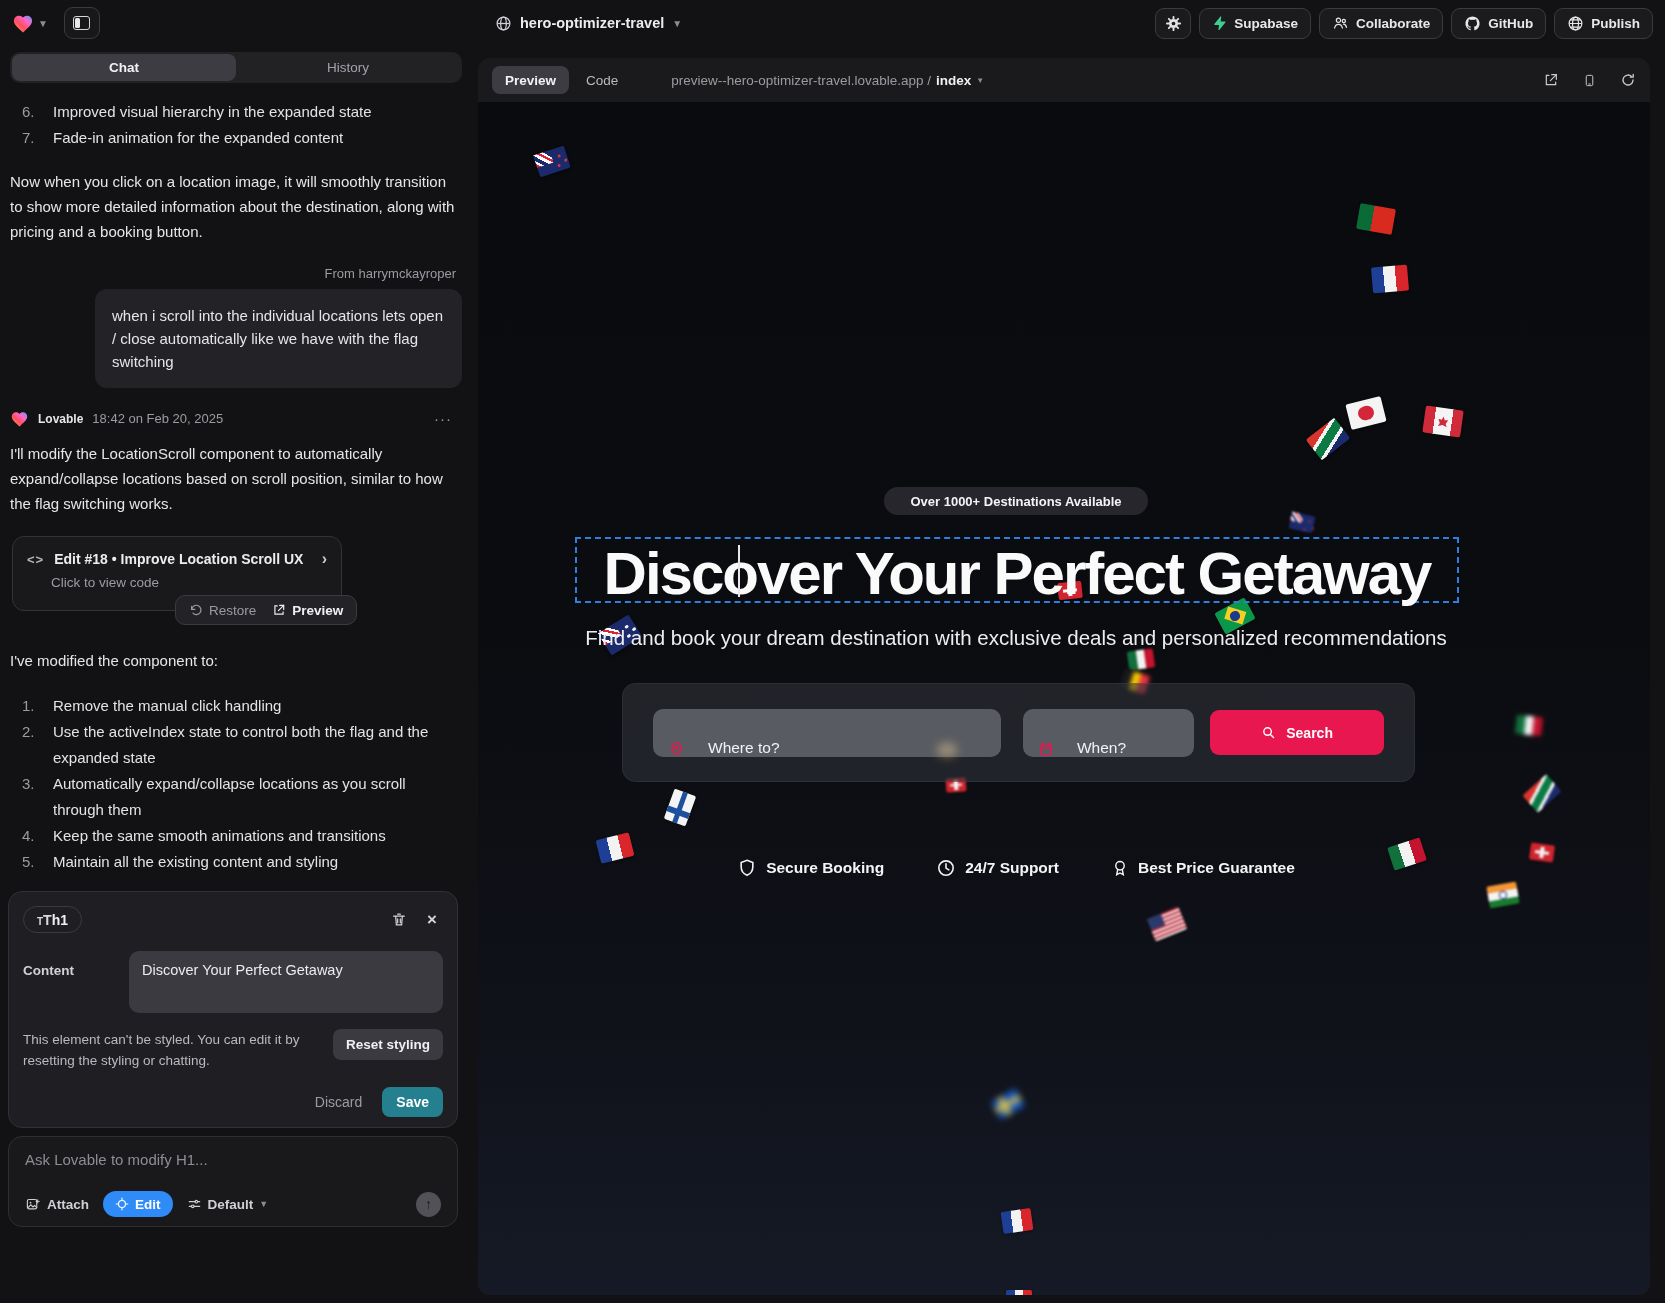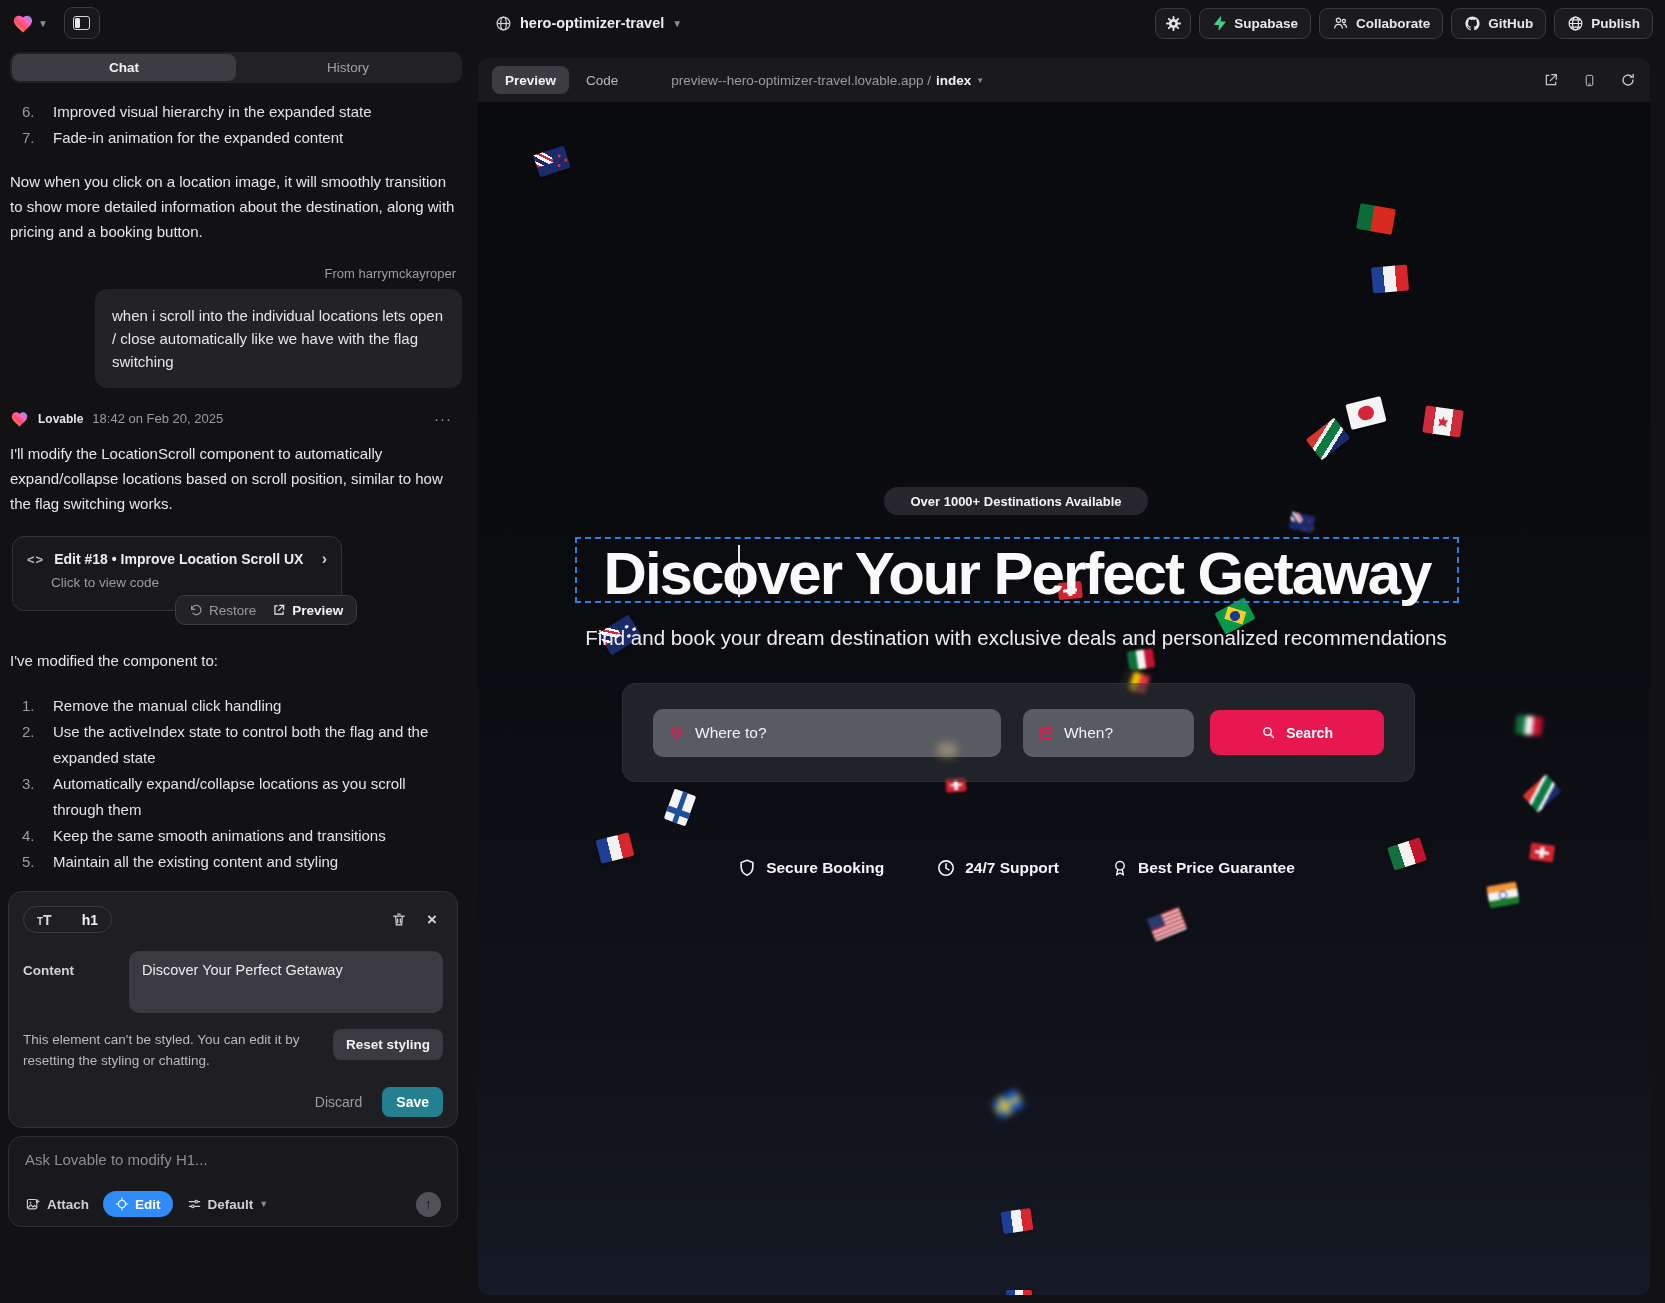--- a/index.html
+++ b/index.html
@@ -56,24 +56,24 @@
   .modintro { font-size:15px; margin-top:26px; }
   .steps { margin-top:24px; display:flex; flex-direction:column; }
   .steps .numrow { padding-left:12px; }
   .steps .numrow .t { max-width:395px; }
 
   
   .edpanel { position:absolute; left:8px; top:845px; width:450px; height:237px; background:#1f1f23;
     border:1px solid #303036; border-radius:14px; padding:14px 14px; z-index:5; }
   .ed-top { display:flex; align-items:center; }
   .tagpill { height:27px; border:1px solid #3a3a40; border-radius:16px; display:flex;
-    align-items:center; gap:6px; padding:0 13px; color:#f0f0f2; }
+    align-items:center; gap:0; padding:0 13px; color:#f0f0f2; }
   .tT { font-weight:700; color:#dadade; }
   .tT .s { font-size:10px; } .tT .b { font-size:14px; }
-  .tagname { font-size:14px; font-weight:600;margin-left:24px; }
+  .tagname { font-size:14px; font-weight:600; }
   .ed-actions { margin-left:auto; display:flex; align-items:center; gap:20px; padding-right:6px; }
   .ed-mid { display:flex; margin-top:18px; gap:14px; }
   .ed-label { font-size:13.5px; font-weight:600; color:#d2d2d6; width:92px; padding-top:12px; }
   .ed-textarea { flex:1; height:62px; background:#3a3a40; border:none; border-radius:10px;
     color:#ececef; font-size:14.5px; font-family:"Liberation Sans",sans-serif; padding:11px 13px; resize:none; outline:none; }
   .ed-note-row { display:flex; margin-top:16px; align-items:flex-start; }
   .ed-note { font-size:13.5px; line-height:21px; color:#b9b9c0; width:300px; }
   .reset-btn { margin-left:auto; height:31px; background:#3a3a40; border:none; border-radius:8px;
     color:#f0f0f2; font-size:13.5px; font-weight:600; padding:0 13px; font-family:inherit; }
   .ed-foot { display:flex; justify-content:flex-end; align-items:center; gap:20px; margin-top:16px; }
@@ -116,21 +116,21 @@
     border:2px dashed #2e7fe0; }
   .hero-title { position:absolute; left:575px; top:539px; width:884px; text-align:center;
     font-size:60px; font-weight:800; letter-spacing:-2px; color:#fafafa; white-space:nowrap; }
   .caret { position:absolute; left:738px; top:545px; width:2px; height:52px; background:#e8e8ea; }
   .hero-sub { position:absolute; left:516px; top:626px; width:1000px; text-align:center;
     font-size:20.5px; color:#ededf0; }
   .searchpanel { position:absolute; left:622px; top:683px; width:793px; height:99px;
     background:rgba(48,51,58,0.58); border:1px solid rgba(255,255,255,0.05); border-radius:14px;
     display:flex; align-items:center; padding:0 30px; gap:22px; }
   .sinput { height:48px; background:rgba(235,237,245,0.28); border:none; border-radius:10px;
-    display:flex; align-items:center; gap:10px; padding:0 15px; }
+    display:flex; align-items:flex-end; gap:23px; padding:0 15px; }
   .sinput input { background:transparent; border:none; outline:none; color:#fff;
     font-size:15.5px; font-family:inherit; width:100%; }
   .sinput input::placeholder { color:#f2f3f6; }
   .where { width:352px; } .when { width:173px; margin-left:0px; }
   .search-btn { width:176px; height:45px; margin-left:-6px; background:#e8174f; border:none;
     border-radius:9px; color:#fff; font-size:14px; font-weight:700; display:flex;
     align-items:center; justify-content:center; gap:10px; font-family:inherit; }
   .trust { position:absolute; left:516px; top:858px; width:1000px; display:flex;
     justify-content:center; gap:52px; }
   .trust-item { display:flex; align-items:center; gap:9px; font-size:15.5px; font-weight:700; color:#f4f4f6; }

